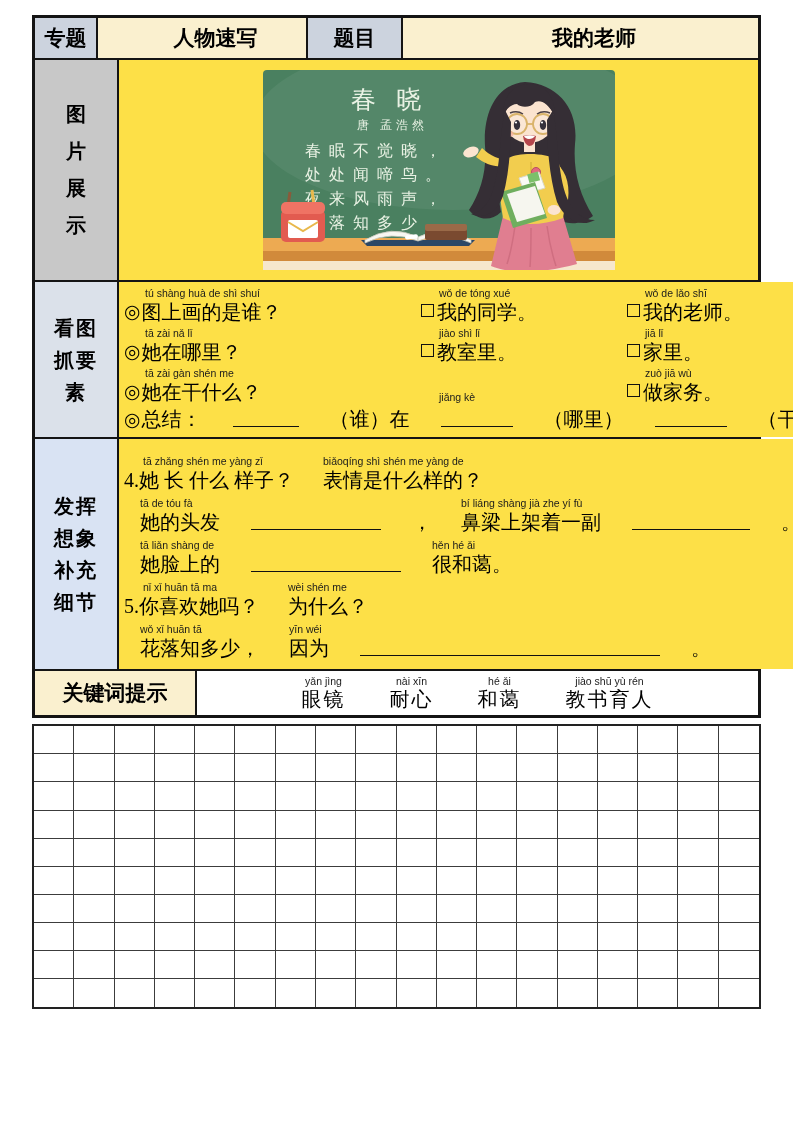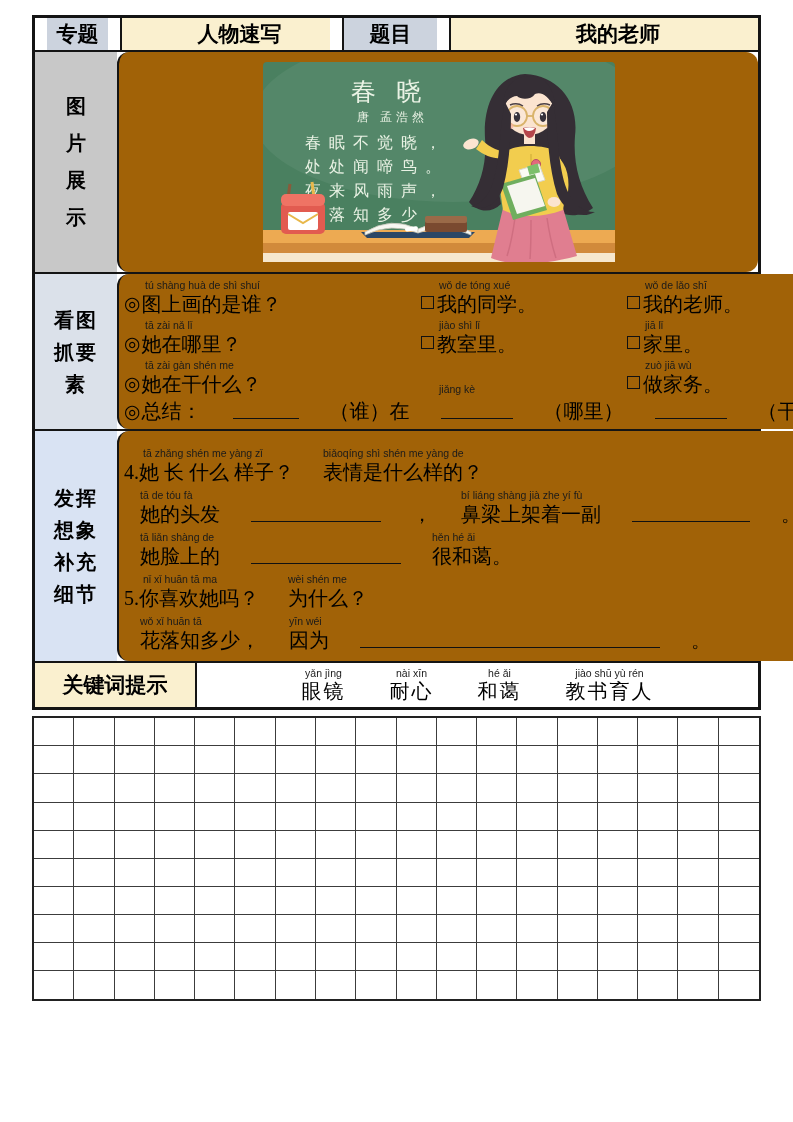--- a/index.html
+++ b/index.html
@@ -16,30 +16,30 @@
   .titles{text-align:center;padding-top:24px;}
   .t1{font-family:"Liberation Sans",sans-serif;font-weight:bold;font-size:36px;letter-spacing:1px;line-height:1.2;}
   .t2{font-family:"Liberation Sans",sans-serif;font-weight:bold;font-size:32px;letter-spacing:1px;margin-top:11px;}
   .sheet{width:729px;margin:15px auto 0;border:3px solid var(--border);}
   .row{display:flex;border-top:2px solid var(--border);align-items:stretch;}
   .row:first-child{border-top:none;}
   .cell{border-left:2px solid var(--border);}
   .cell:first-child{border-left:none;}
   
   .hrow .cell{display:flex;align-items:center;justify-content:center;
-     font-weight:bold;font-size:21px;height:32px;margin-left:12px;}
+     font-weight:bold;font-size:21px;height:40px;}
   .hl{background:var(--hdr-gray);} .hv{background:var(--cream);padding-left:27px;}
   .w60{width:61px;flex:none;} .w210{width:210px;flex:none;} .w94{width:95px;flex:none;} .grow{flex:1;}
   
   .side{width:82px;flex:none;display:flex;align-items:center;justify-content:center;
      font-weight:bold;font-size:20px;text-align:center;}
   .side .vtxt{width:46px;line-height:1.6;letter-spacing:2px;}
   .side .vtxt.one{width:22px;line-height:1.85;letter-spacing:0;}
   .side.gray{background:var(--label-gray);} .side.ess{background:var(--ess-bg);} .side.img{background:var(--img-bg);}
-  .content{flex:1;background:#a16207;border-radius:12px;}
+  .content{flex:1;background:#fde047;}
   
   .pic{display:flex;align-items:center;justify-content:center;height:220px;}
   
   .qa{padding:5px 2px 3px 5px;}
   .line{display:flex;align-items:flex-end;gap:29px;}
   .es .line{margin-bottom:3px;}
   .seg{display:flex;flex-direction:column;}
   .py{font-family:"Liberation Sans",sans-serif;font-size:10.5px;line-height:1.2;
       color:#1a1a1a;white-space:pre;}
   .py.ind{margin-left:21px;} .py.ind2{margin-left:18px;} .py.ind3{margin-left:19px;}

